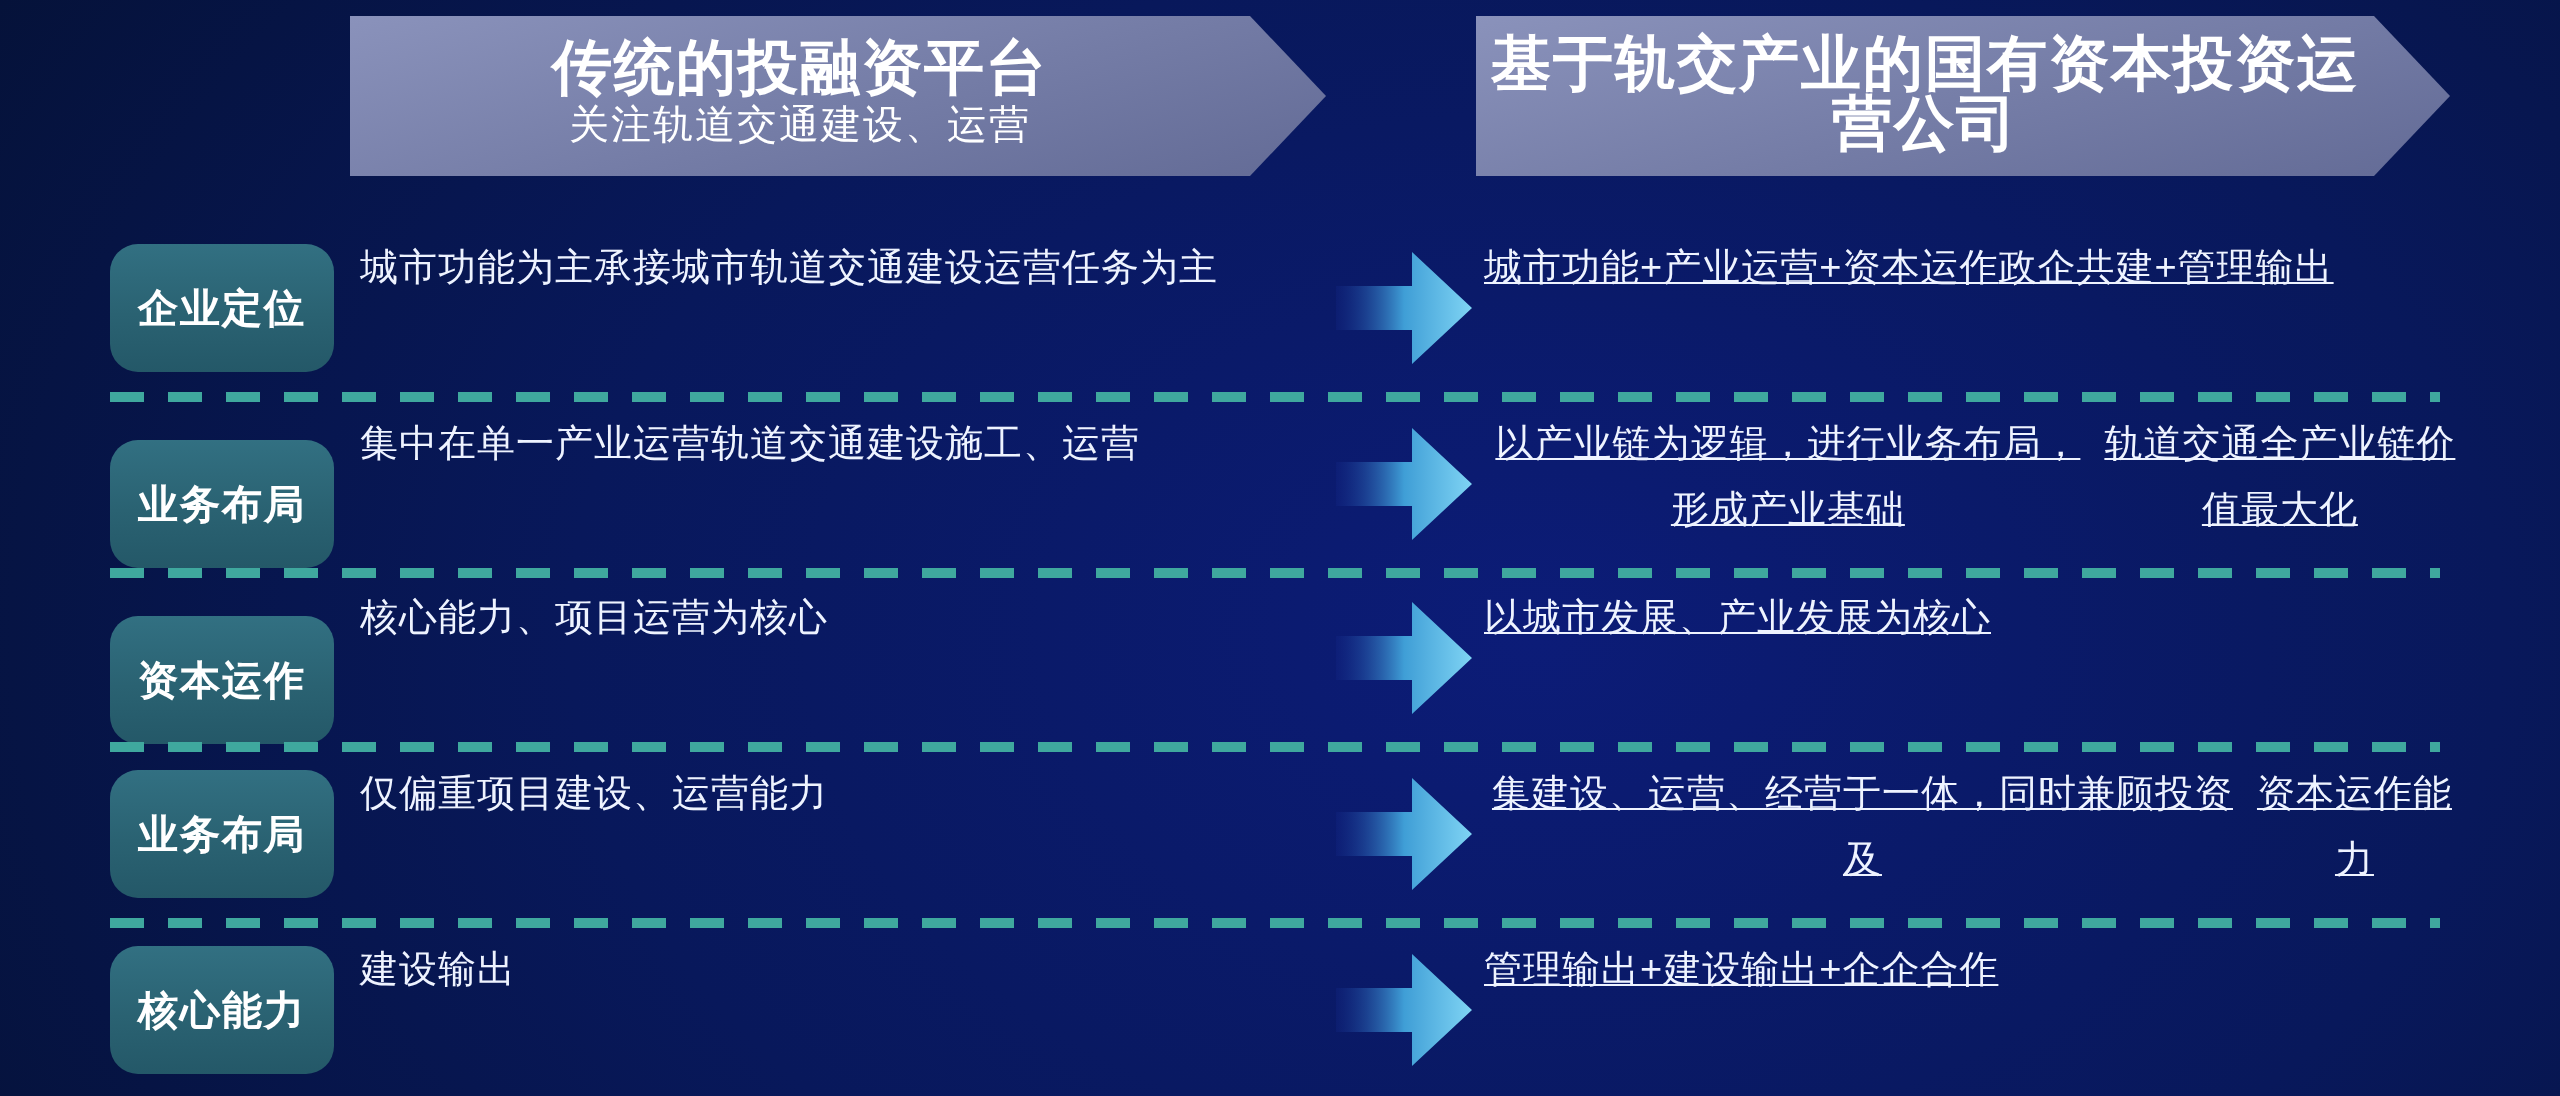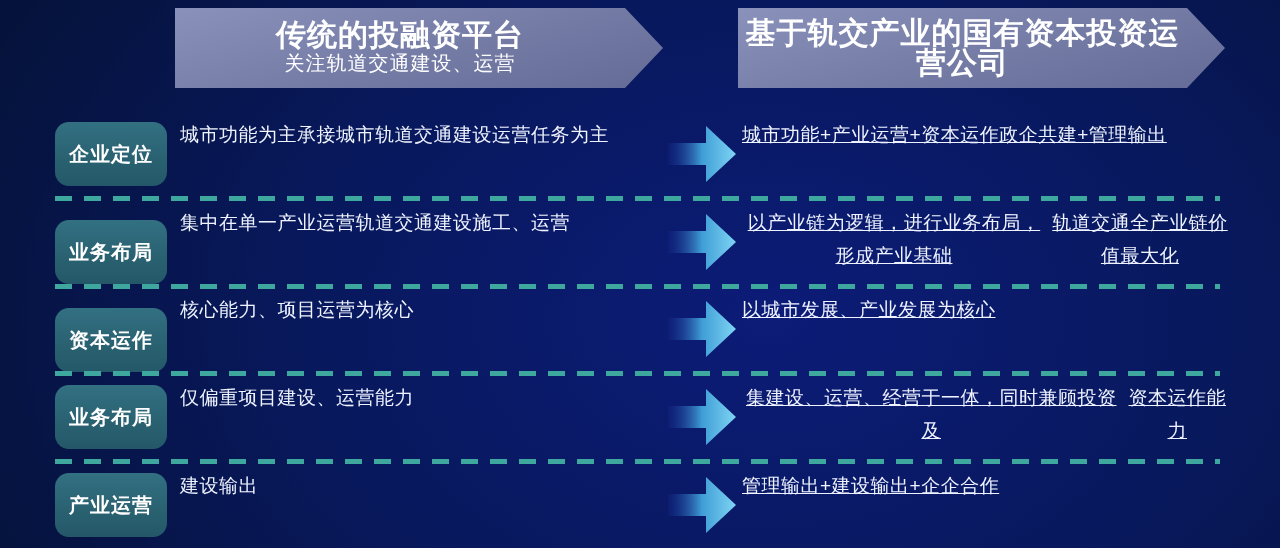--- a/index.html
+++ b/index.html
@@ -129,21 +129,21 @@
     <svg viewBox="0 0 68 56">
         <polygon points="0,17 38,17 38,0 68,28 38,56 38,39 0,39" fill="url(#ag)"></polygon>
       </svg>
   </div>
   <div class="cell cell-right" style="top:381px;height:72px">
     <span>集建设、运营、经营于一体，同时兼顾投资及</span>
     <span>资本运作能力</span>
   </div>
   <div class="divider" style="top:459px"></div>
 
-  <div class="rowlabel" style="top:473px">产业运营</div>
+  <div class="rowlabel" style="top:473px">核心能力</div>
   <div class="cell cell-left" style="top:469px;height:72px">
     <span>建设输出</span>
     <span></span>
   </div>
   <div class="flow" style="top:477px">
     <svg viewBox="0 0 68 56">
         <polygon points="0,17 38,17 38,0 68,28 38,56 38,39 0,39" fill="url(#ag)"></polygon>
       </svg>
   </div>
   <div class="cell cell-right" style="top:469px;height:72px">

